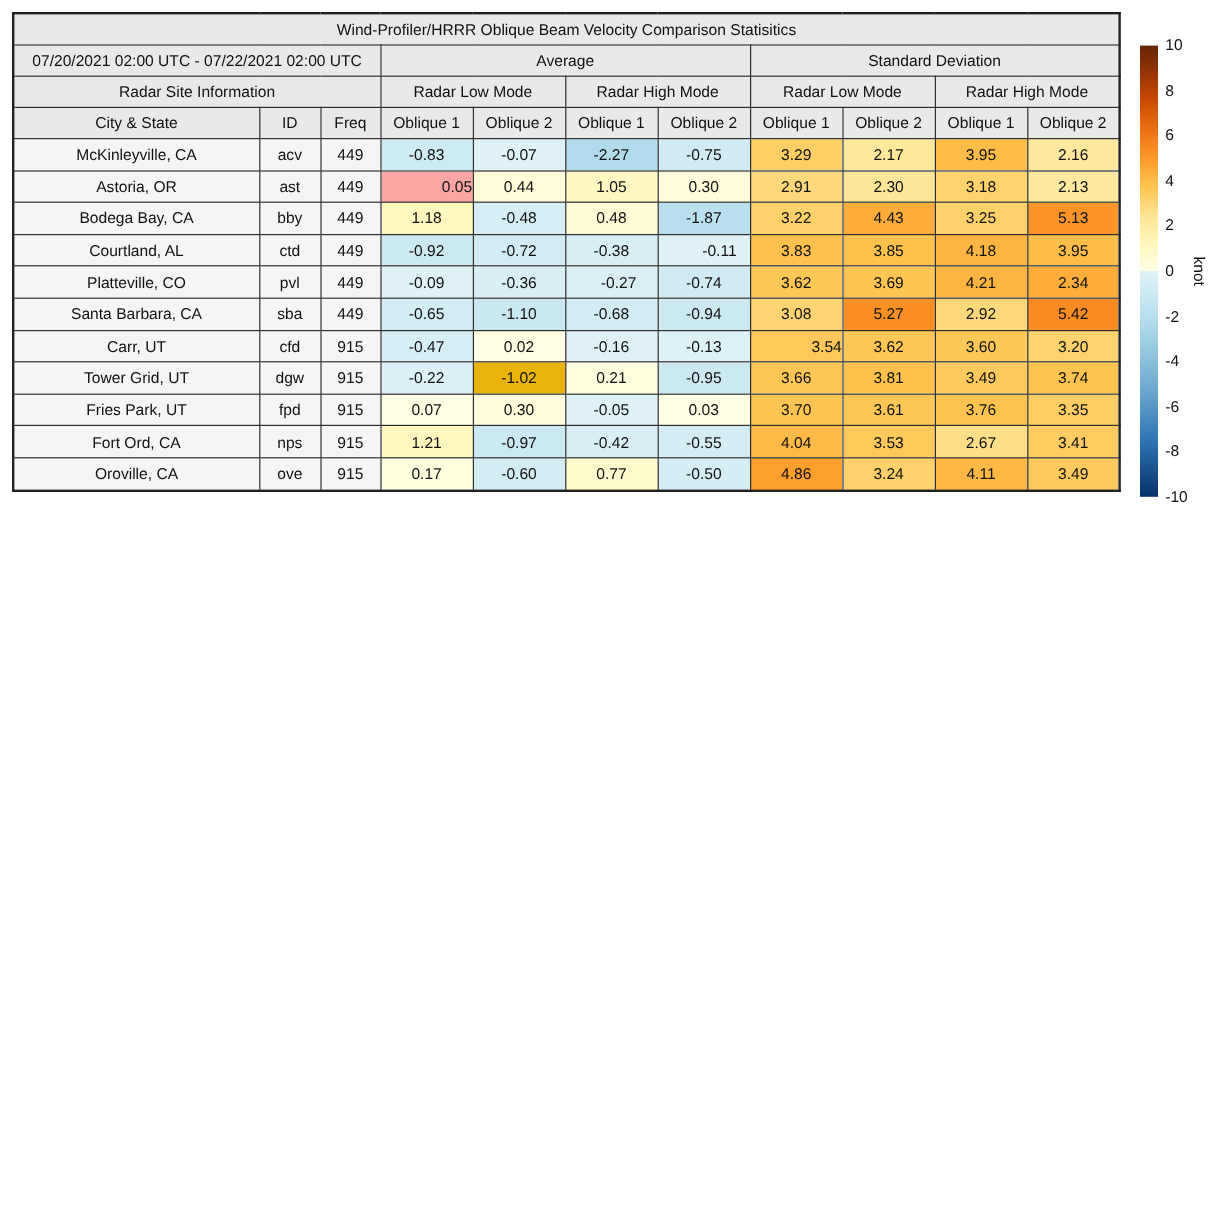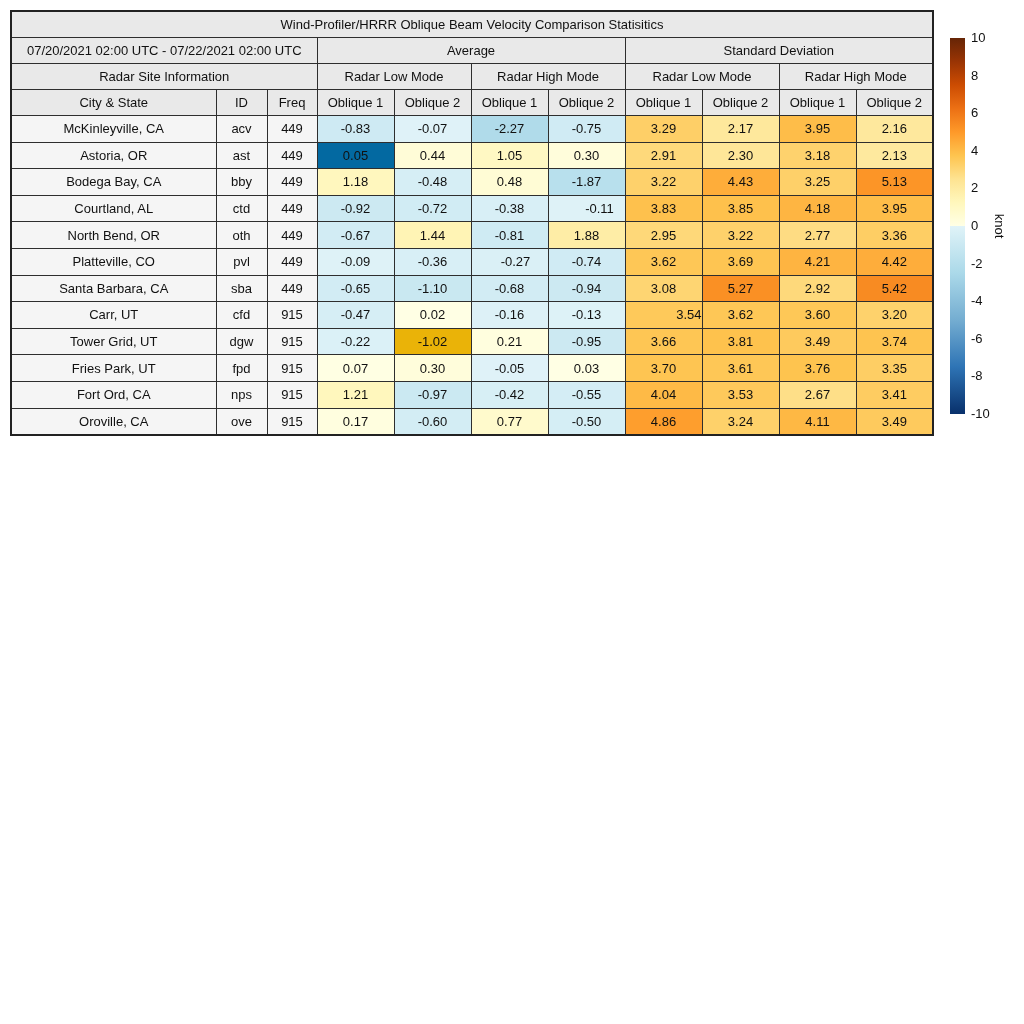--- a/index.html
+++ b/index.html
@@ -80,21 +80,21 @@
           <td style="background: rgb(208, 235, 244);">-0.75</td>
           <td style="background: rgb(254, 207, 103);">3.29</td>
           <td style="background: rgb(254, 232, 156);">2.17</td>
           <td style="background: rgb(254, 189, 73);">3.95</td>
           <td style="background: rgb(254, 232, 157);">2.16</td>
         </tr>
         <tr class="data-row">
           <td class="namecell">Astoria, OR</td>
           <td class="namecell">ast</td>
           <td class="namecell">449</td>
-          <td style="background: #0369a1;">0.05</td>
+          <td style="background: #fca5a5; text-align: right;">0.05</td>
           <td style="background: rgb(255, 252, 215);">0.44</td>
           <td style="background: rgb(255, 248, 195);">1.05</td>
           <td style="background: rgb(255, 253, 219);">0.30</td>
           <td style="background: rgb(254, 217, 123);">2.91</td>
           <td style="background: rgb(254, 230, 152);">2.30</td>
           <td style="background: rgb(254, 210, 109);">3.18</td>
           <td style="background: rgb(254, 233, 158);">2.13</td>
         </tr>
         <tr class="data-row">
           <td class="namecell">Bodega Bay, CA</td>
@@ -116,44 +116,31 @@
           <td style="background: rgb(204, 233, 242);">-0.92</td>
           <td style="background: rgb(209, 236, 244);">-0.72</td>
           <td style="background: rgb(216, 239, 246); margin-top: 43px;">-0.38</td>
           <td style="background: rgb(222, 242, 247); padding-left: 26px;">-0.11</td>
           <td style="background: rgb(254, 193, 77);">3.83</td>
           <td style="background: rgb(254, 193, 76);">3.85</td>
           <td style="background: rgb(254, 181, 66);">4.18</td>
           <td style="background: rgb(254, 189, 73);">3.95</td>
         </tr>
         <tr class="data-row">
-          <td class="namecell">North Bend, OR</td>
-          <td class="namecell">oth</td>
-          <td class="namecell">449</td>
-          <td style="background: rgb(210, 236, 244);">-0.67</td>
-          <td style="background: rgb(255, 244, 181);">1.44</td>
-          <td style="background: rgb(207, 235, 243);">-0.81</td>
-          <td style="background: rgb(254, 237, 166);">1.88</td>
-          <td style="background: rgb(254, 216, 121);">2.95</td>
-          <td style="background: rgb(254, 209, 107);">3.22</td>
-          <td style="background: rgb(254, 220, 131);">2.77</td>
-          <td style="background: rgb(254, 206, 100);">3.36</td>
-        </tr>
-        <tr class="data-row">
           <td class="namecell">Platteville, CO</td>
           <td class="namecell">pvl</td>
           <td class="namecell">449</td>
           <td style="background: rgb(222, 242, 247);">-0.09</td>
           <td style="background: rgb(216, 239, 246);">-0.36</td>
           <td style="background: rgb(218, 240, 246); padding-left: 12px;">-0.27</td>
           <td style="background: rgb(208, 235, 244);">-0.74</td>
           <td style="background: rgb(254, 199, 86);">3.62</td>
           <td style="background: rgb(254, 197, 82);">3.69</td>
           <td style="background: rgb(254, 180, 65);">4.21</td>
-          <td style="background: rgb(254, 173, 59);">4.42</td>
+          <td style="background: rgb(254, 173, 59);">2.34</td>
         </tr>
         <tr class="data-row">
           <td class="namecell">Santa Barbara, CA</td>
           <td class="namecell">sba</td>
           <td class="namecell">449</td>
           <td style="background: rgb(210, 236, 244);">-0.65</td>
           <td style="background: rgb(201, 232, 241);">-1.10</td>
           <td style="background: rgb(210, 236, 244);">-0.68</td>
           <td style="background: rgb(204, 233, 242);">-0.94</td>
           <td style="background: rgb(254, 213, 114);">3.08</td>

